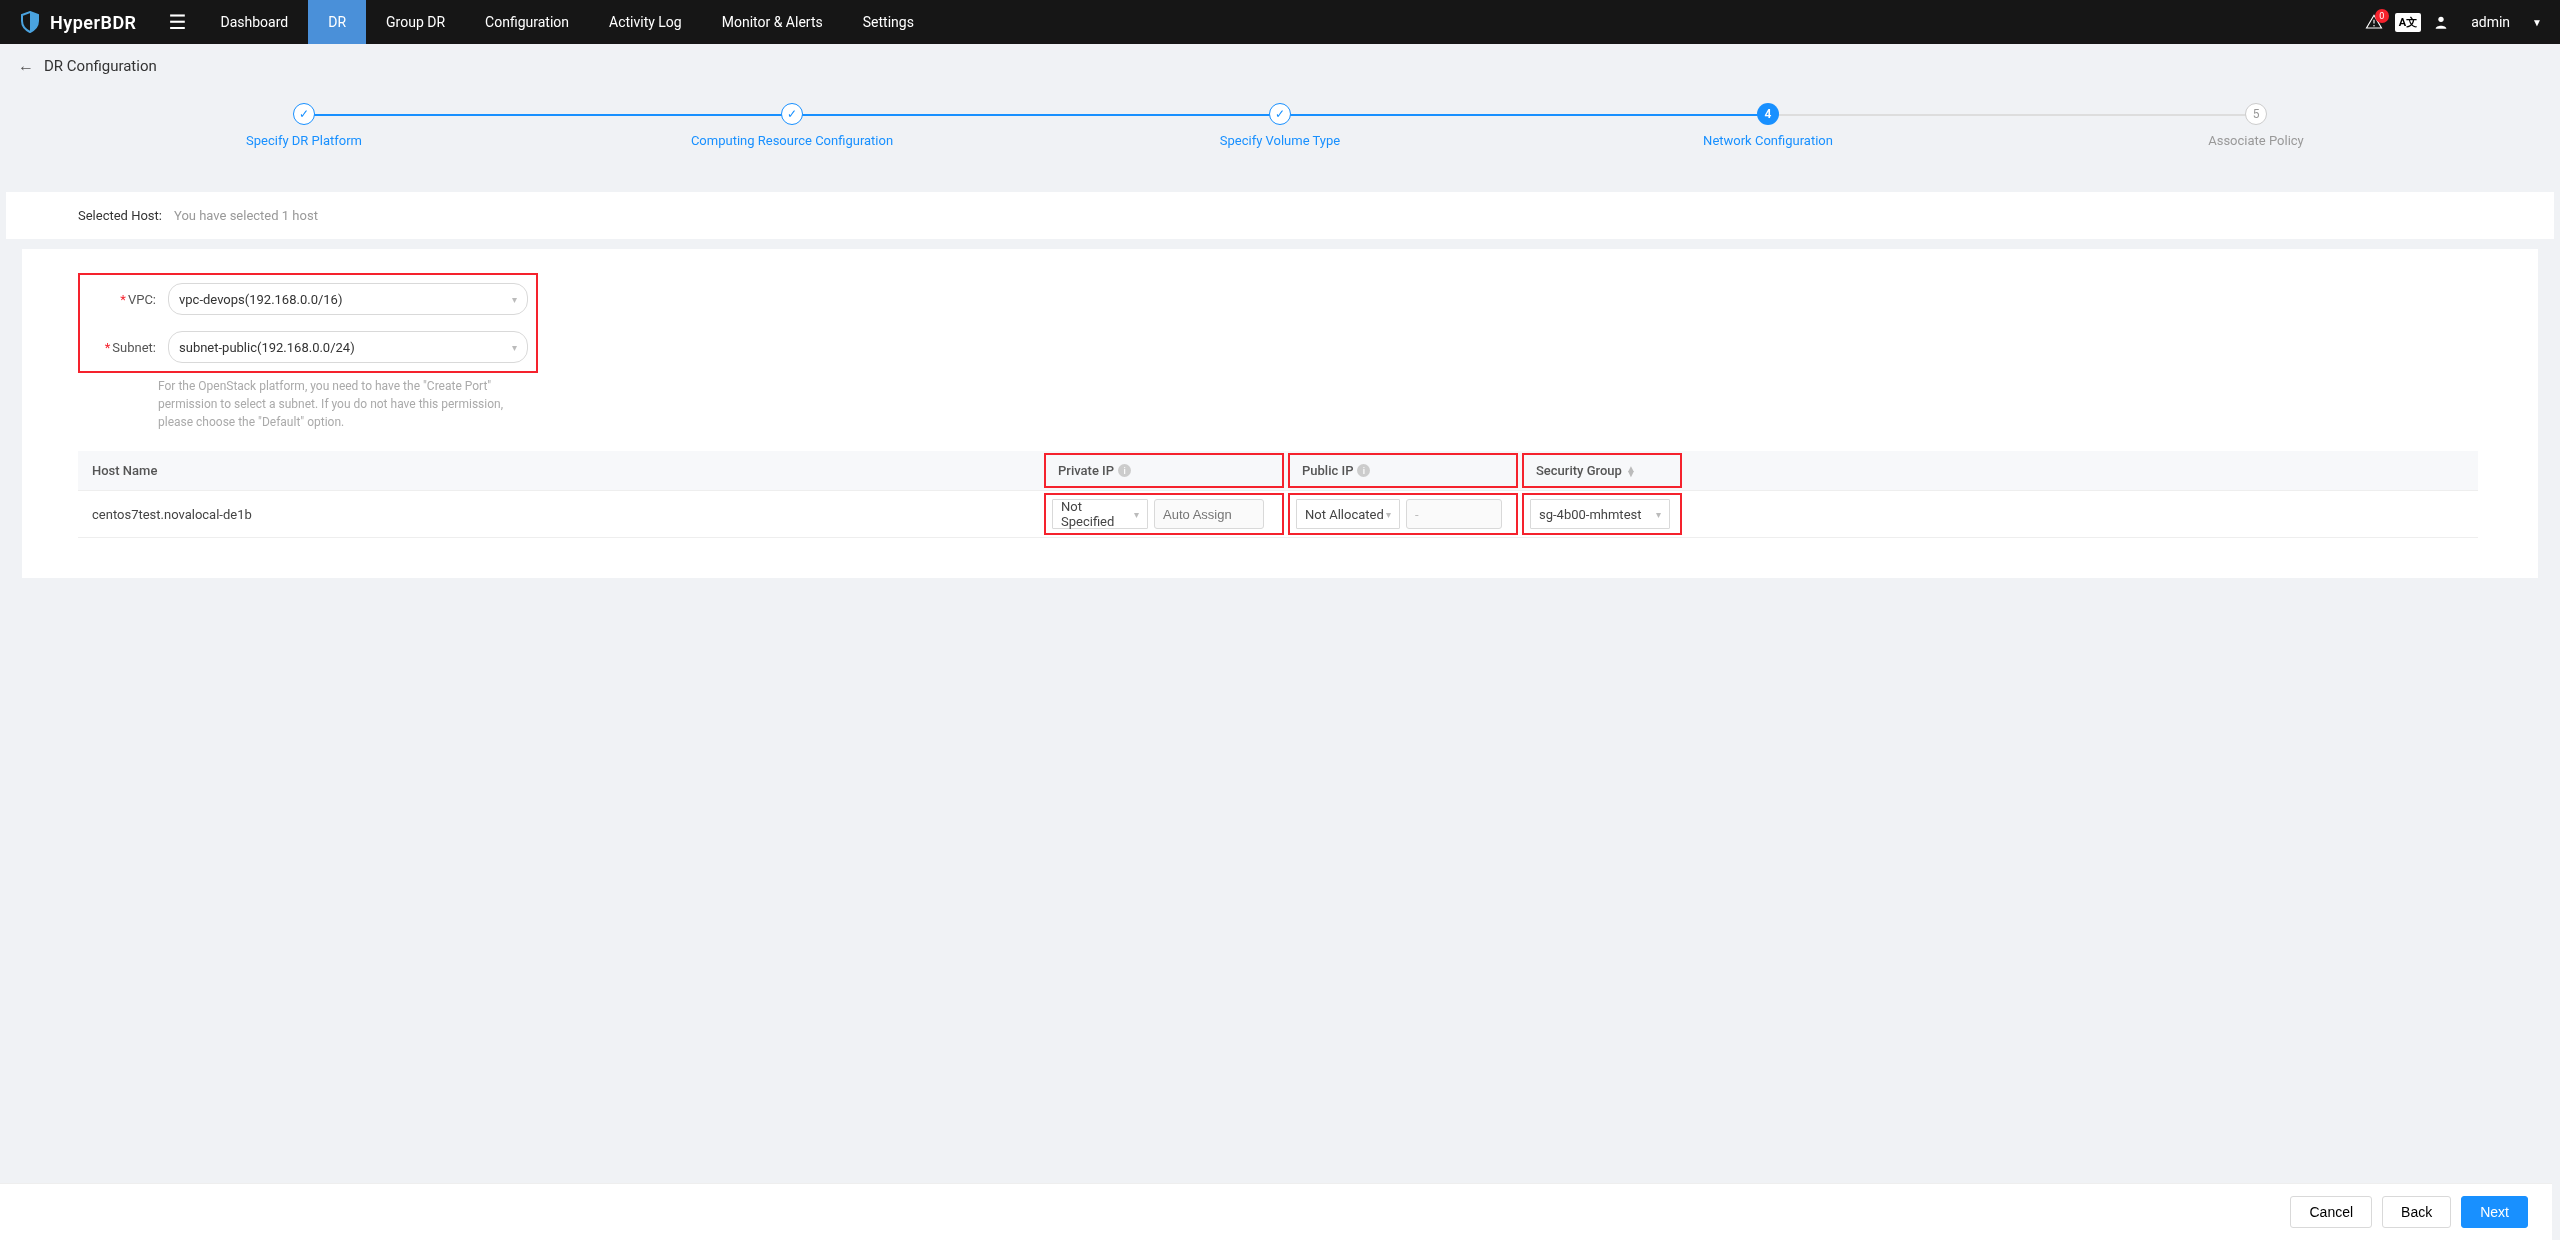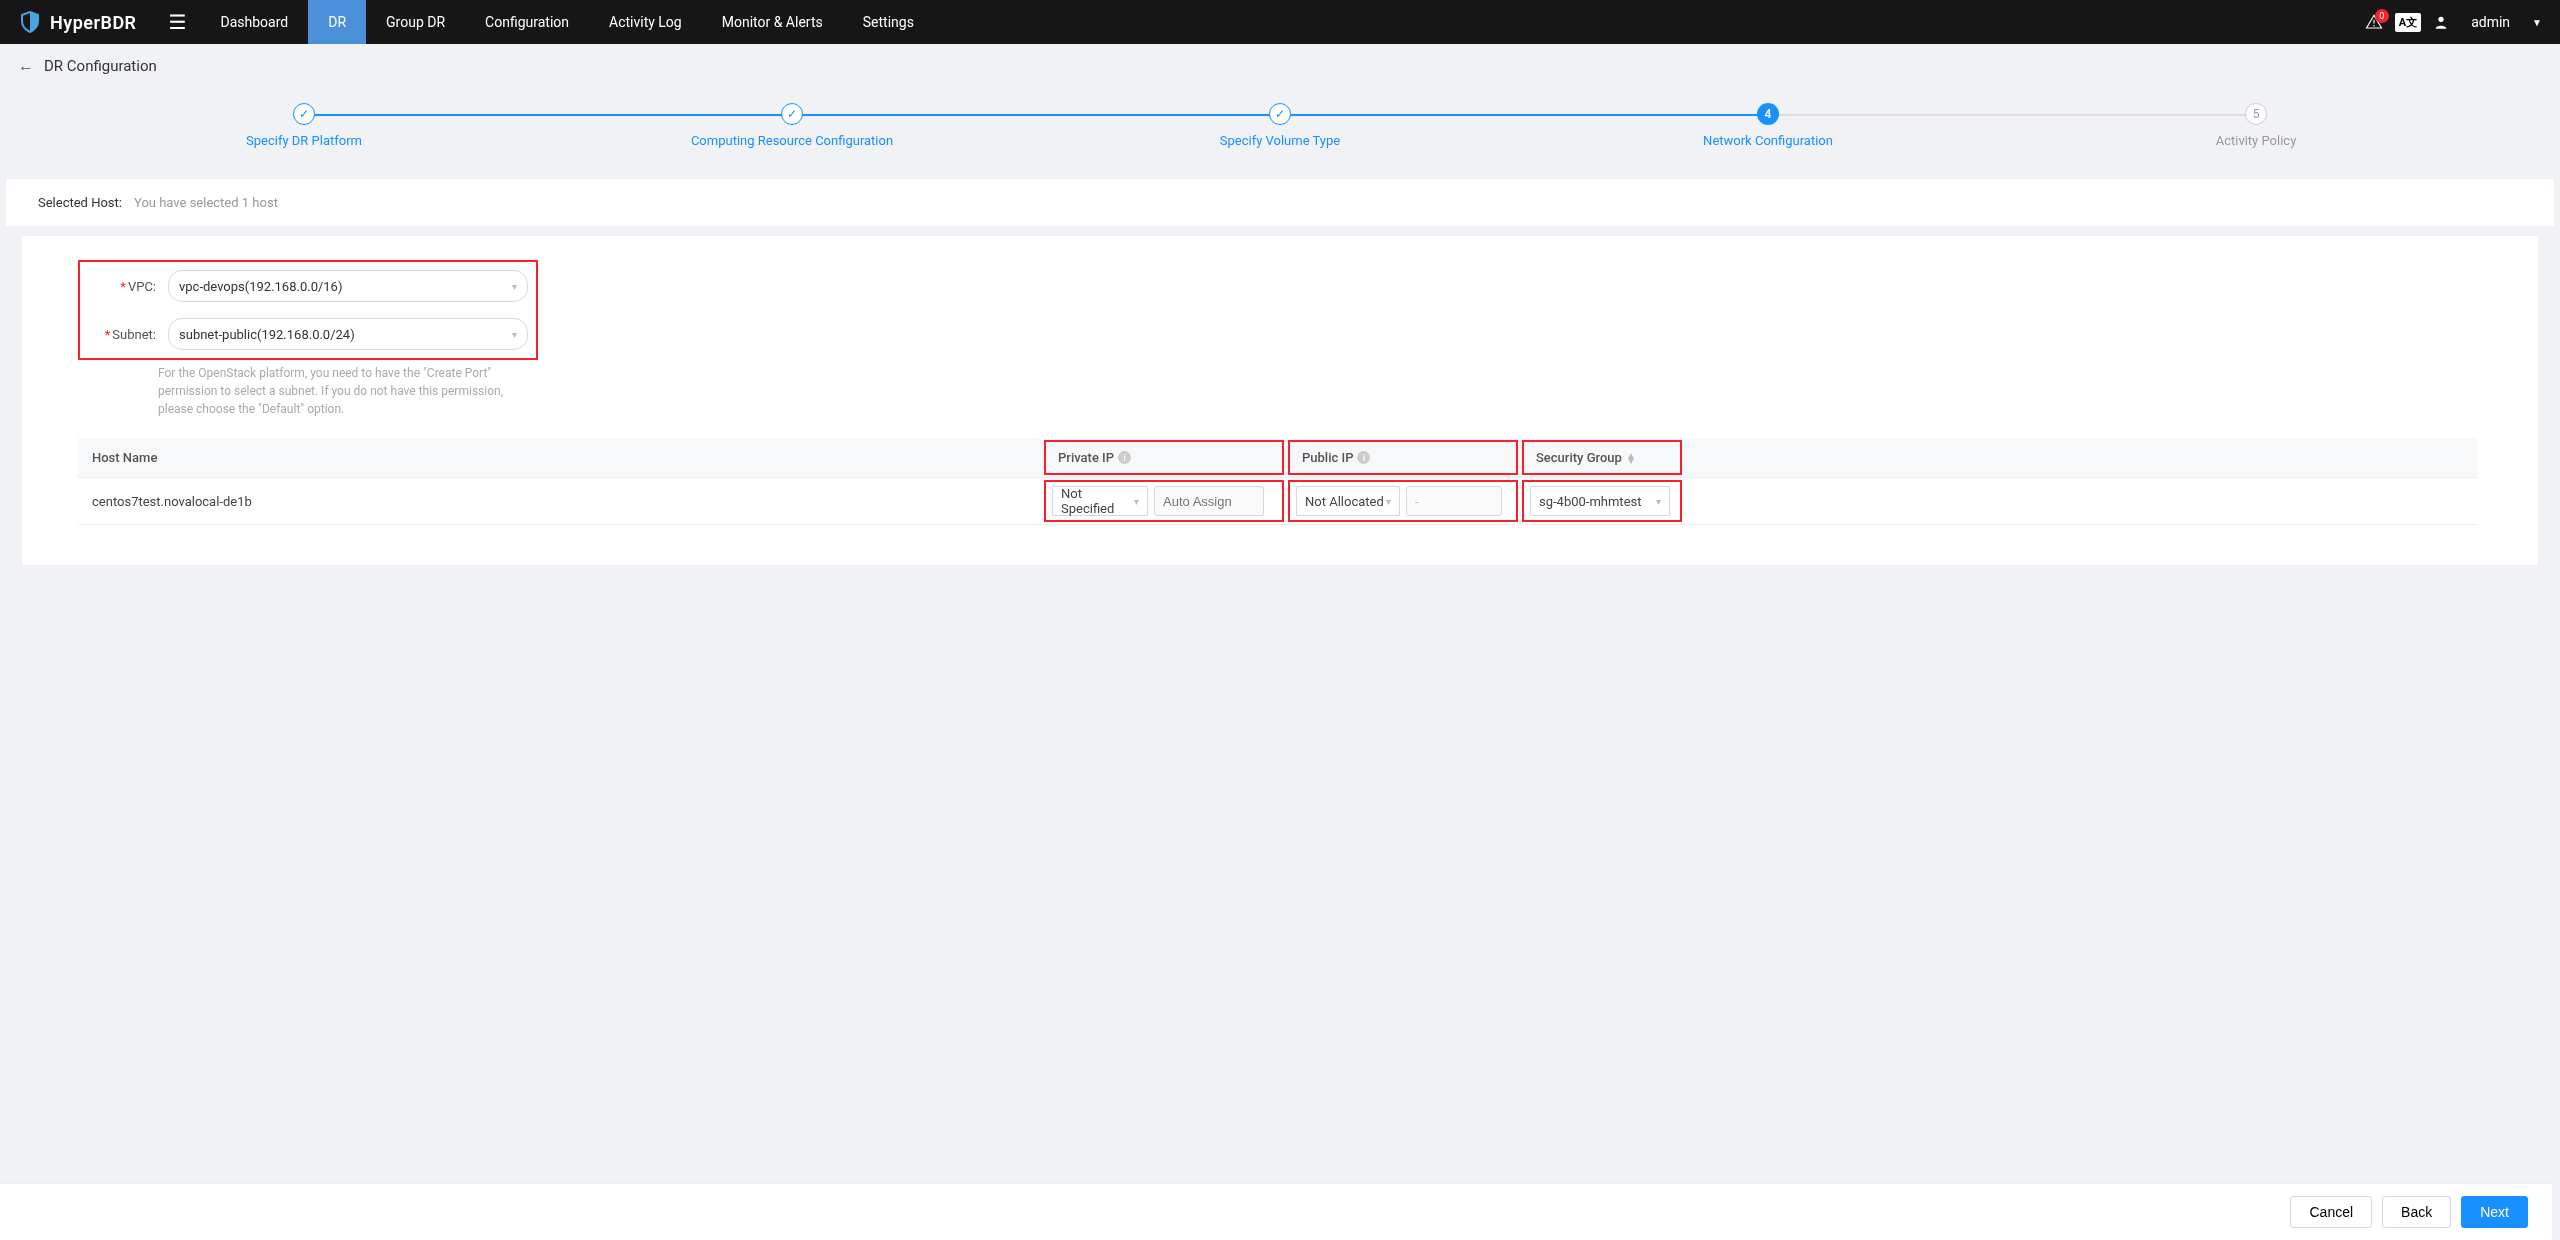--- a/index.html
+++ b/index.html
@@ -34,21 +34,21 @@
 .step-label { margin-top: 8px; font-size: 13px; text-align: center; }
 .step-label.done { color: #1890ff; }
 .step-label.current { color: #1890ff; }
 .step-label.pending { color: #999; }
 .step-line { position: absolute; top: 11px; height: 1.5px; width: 100%; left: 50%; z-index: 1; }
 .step-line.blue { background: #1890ff; }
 .step-line.gray { background: #ddd; }
 .step:last-child .step-line { display: none; }
 
 
-.card { background: #fff; margin: 3px 6px 10px 6px; padding: 16px 32px; }
+.card { background: #fff; margin: 16px 6px 10px 6px; padding: 16px 72px; }
 .selected-host-row { display: flex; align-items: center; gap: 12px; font-size: 13px; }
 .selected-host-label { color: #333; }
 .selected-host-value { color: #999; }
 
 
 .form-card { background: #fff; margin: 0 22px; padding: 24px 60px 40px 56px; }
 .highlight-box { border: 2.5px solid #f5222d; padding: 8px 8px; margin-bottom: 4px; display: inline-block; }
 .form-row { display: flex; align-items: center; margin-bottom: 16px; }
 .form-row:last-child { margin-bottom: 0; }
 .form-label { width: 68px; text-align: right; color: #555; font-size: 13px; }
@@ -156,21 +156,21 @@
     <div class="step-line blue"></div>
     <div class="step-label done">Specify Volume Type</div>
   </div>
   <div class="step">
     <div class="step-circle current">4</div>
     <div class="step-line gray"></div>
     <div class="step-label current">Network Configuration</div>
   </div>
   <div class="step">
     <div class="step-circle pending">5</div>
-    <div class="step-label pending">Activity Policy</div>
+    <div class="step-label pending">Associate Policy</div>
   </div>
 </div>
 
 <div class="card">
   <div class="selected-host-row">
     <span class="selected-host-label">Selected Host:</span>
     <span class="selected-host-value">You have selected 1 host</span>
   </div>
 </div>
 

